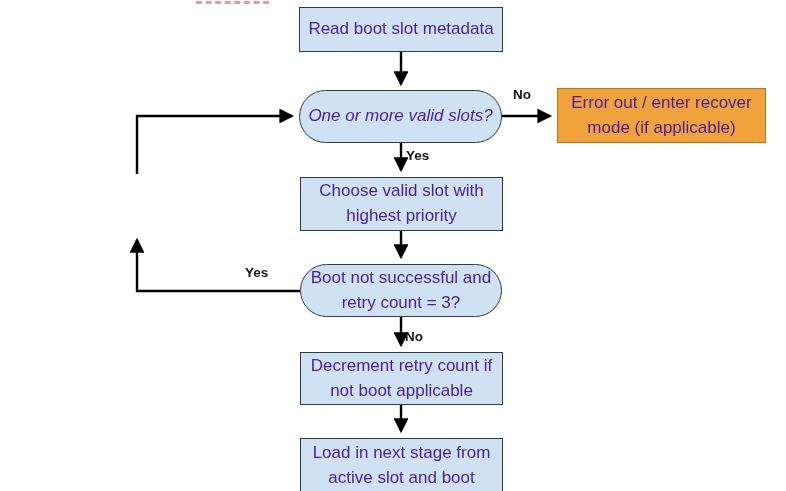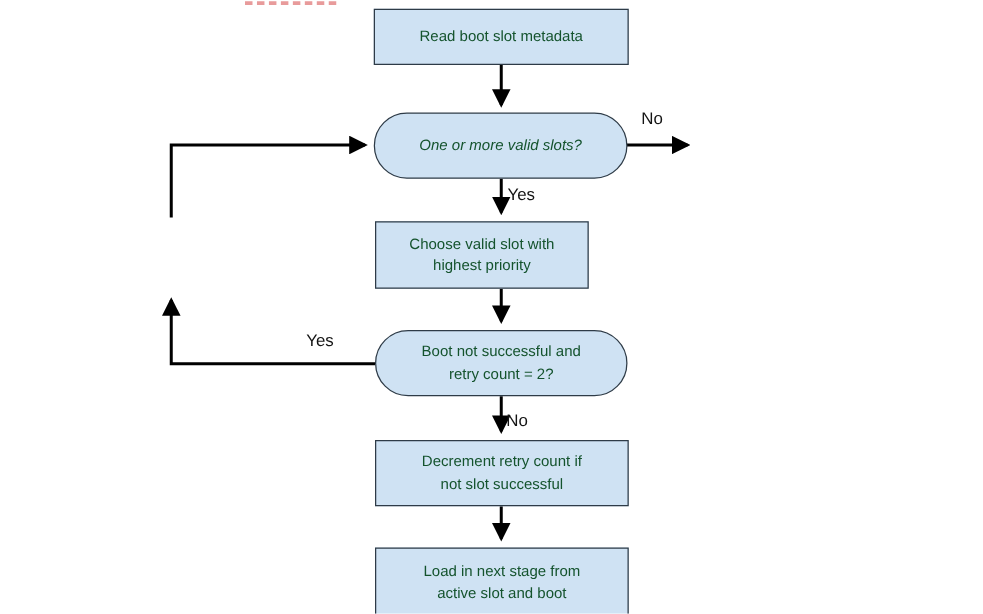--- a/index.html
+++ b/index.html
@@ -11,43 +11,44 @@
     overflow: hidden;
     font-family: "Liberation Sans", sans-serif;
   }
   .node {
     position: absolute;
     display: flex;
     align-items: center;
     justify-content: center;
     text-align: center;
     box-sizing: border-box;
-    font-size: 12px;
+    font-size: 17px;
     line-height: 1.45;
-    color: #14532d;
+    color: #4c1d95;
     white-space: pre-line;
     padding: 3px 8px;
   }
   .process {
     background: var(--node-fill, #cfe2f3);
     border: 1.5px solid var(--node-border, #2e3b47);
   }
   .decision {
     background: var(--node-fill, #cfe2f3);
     border: 1.5px solid var(--node-border, #2e3b47);
     border-radius: 27px;
   }
   .error {
     background: var(--error-fill, #f0a33c);
     border: 1.5px solid var(--error-border, #b8731a);
   }
   .edge-label {
     position: absolute;
     font-size: 13.5px;
     color: #141414;
+    font-weight: bold;
   }
   .arrows {
     position: absolute;
     left: 0; top: 0;
     width: 786px; height: 491px;
     pointer-events: none;
   }
   .dotted-artifact {
     position: absolute;
     left: 196px;
@@ -79,30 +80,32 @@
       <path d="M137 174 V 116 H 292" marker-end="url(#arw)"></path>
       <path d="M401 317 V 345" marker-end="url(#arw)"></path>
       <path d="M401 405 V 431" marker-end="url(#arw)"></path>
     </g>
   </svg>
 
   <div class="node process" style="left:299px; top:7px; width:204px; height:45px;">Read boot slot metadata</div>
 
   <div class="node decision" style="left:299px; top:90px; width:203px; height:53px;font-style:italic;">One or more valid slots?</div>
 
+  <div class="node error" style="left:557px; top:88px; width:209px; height:55px;">Error out / enter recover
+mode (if applicable)</div>
 
-  <div class="node process" style="left:300px; top:177px; width:171px; height:54px;">Choose valid slot with
+  <div class="node process" style="left:300px; top:177px; width:203px; height:54px;">Choose valid slot with
 highest priority</div>
 
 
   <div class="node decision" style="left:300px; top:264px; width:202px; height:53px;">Boot not successful and
-retry count = 2?</div>
+retry count = 3?</div>
 
   <div class="node process" style="left:300px; top:352px; width:203px; height:53px;">Decrement retry count if
-not slot successful</div>
+not boot applicable</div>
 
   <div class="node process" style="left:300px; top:438px; width:203px; height:56px;">Load in next stage from
 active slot and boot</div>
 
   <span class="edge-label" style="left:513px; top:87px;">No</span>
 
   <span class="edge-label" style="left:406px; top:148px;">Yes</span>
 
   <span class="edge-label" style="left:245px; top:265px;">Yes</span>
 

